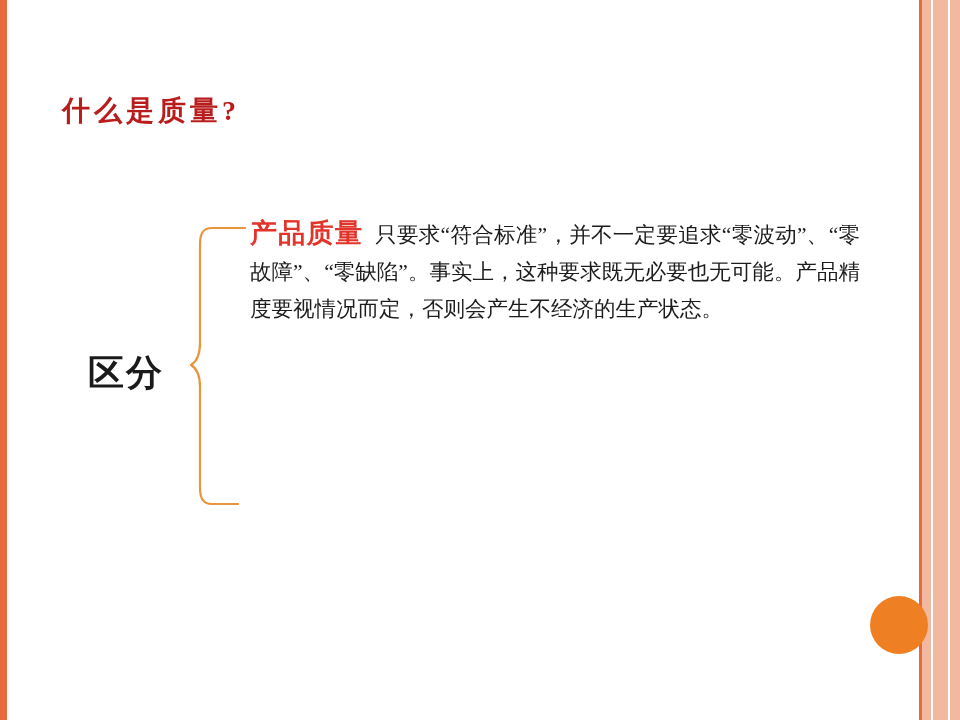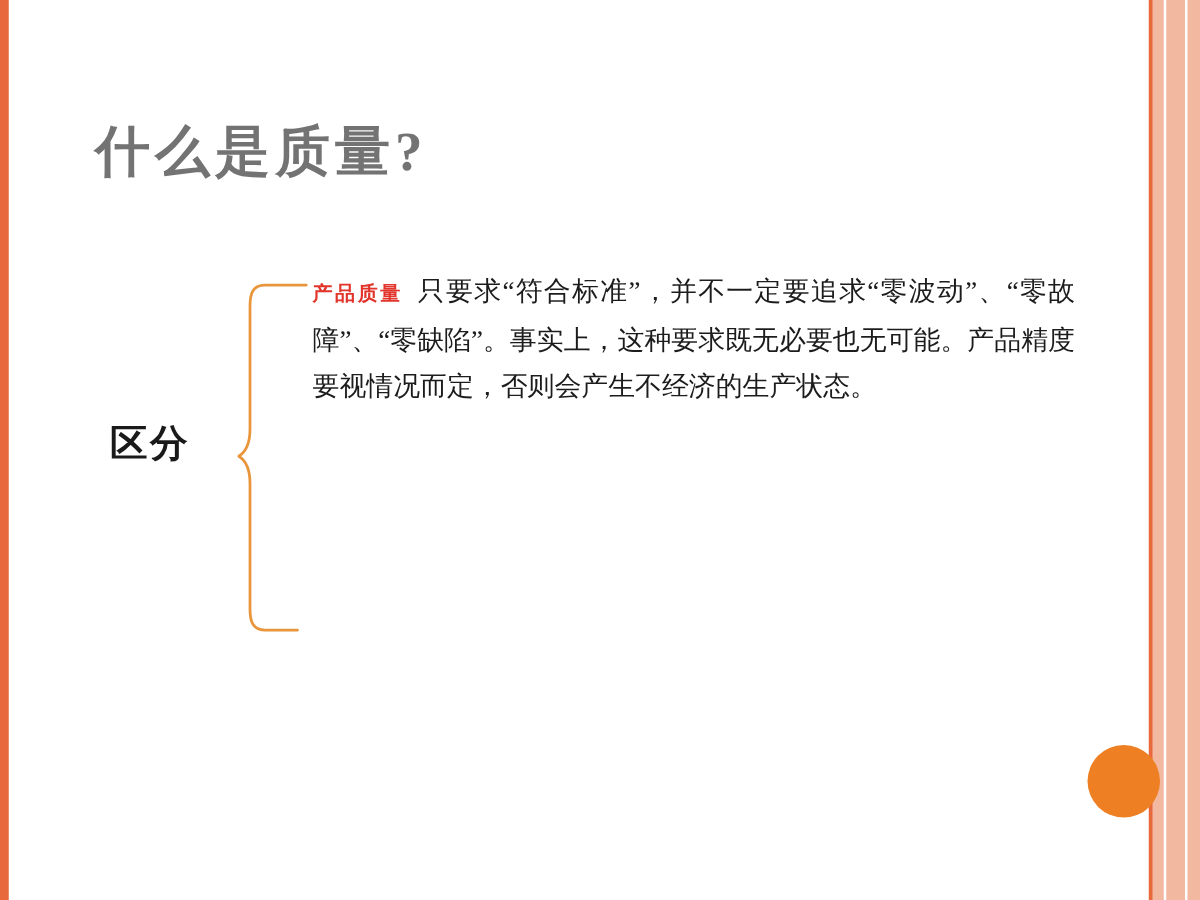--- a/index.html
+++ b/index.html
@@ -68,43 +68,43 @@
     bottom: 66px;
     width: 58px;
     height: 58px;
     border-radius: 50%;
     background: #ee8023;
   }
 
   
   .title {
     position: absolute;
-    left: 76px;
+    left: 62px;
     top: 92px;
     font-family: "Liberation Serif", serif;
-    font-size: 44px;
+    font-size: 28px;
     letter-spacing: 4px;
-    color: #737373;
+    color: #b91c1c;
     font-weight: bold;
   }
 
   
   .content {
     position: absolute;
     left: 60px;
     top: 205px;
     width: 800px;
     height: 400px;
   }
   .label-branch {
     position: absolute;
     left: 28px;
-    top: 130px;
+    top: 144px;
     font-family: "Liberation Sans", sans-serif;
-    font-size: 30px;
+    font-size: 36px;
     font-weight: bold;
     color: #1a1a1a;
     letter-spacing: 2px;
   }
   .bracket {
     position: absolute;
     left: 130px;
     top: 18px;
   }
   .col-text {
@@ -119,21 +119,21 @@
     line-height: 37px;
     color: #1c1c1c;
     text-align: justify;
   }
   .para + .para {
     margin-top: 33px;
   }
   .head-red {
     color: #e1342b;
     font-weight: bold;
-    font-size: 16px;
+    font-size: 27px;
     letter-spacing: 1px;
     margin-right: 12px;
   }
 </style>
 </head>
 <body>
 
 <div class="slide">
 
   <div class="left-bar"></div>

